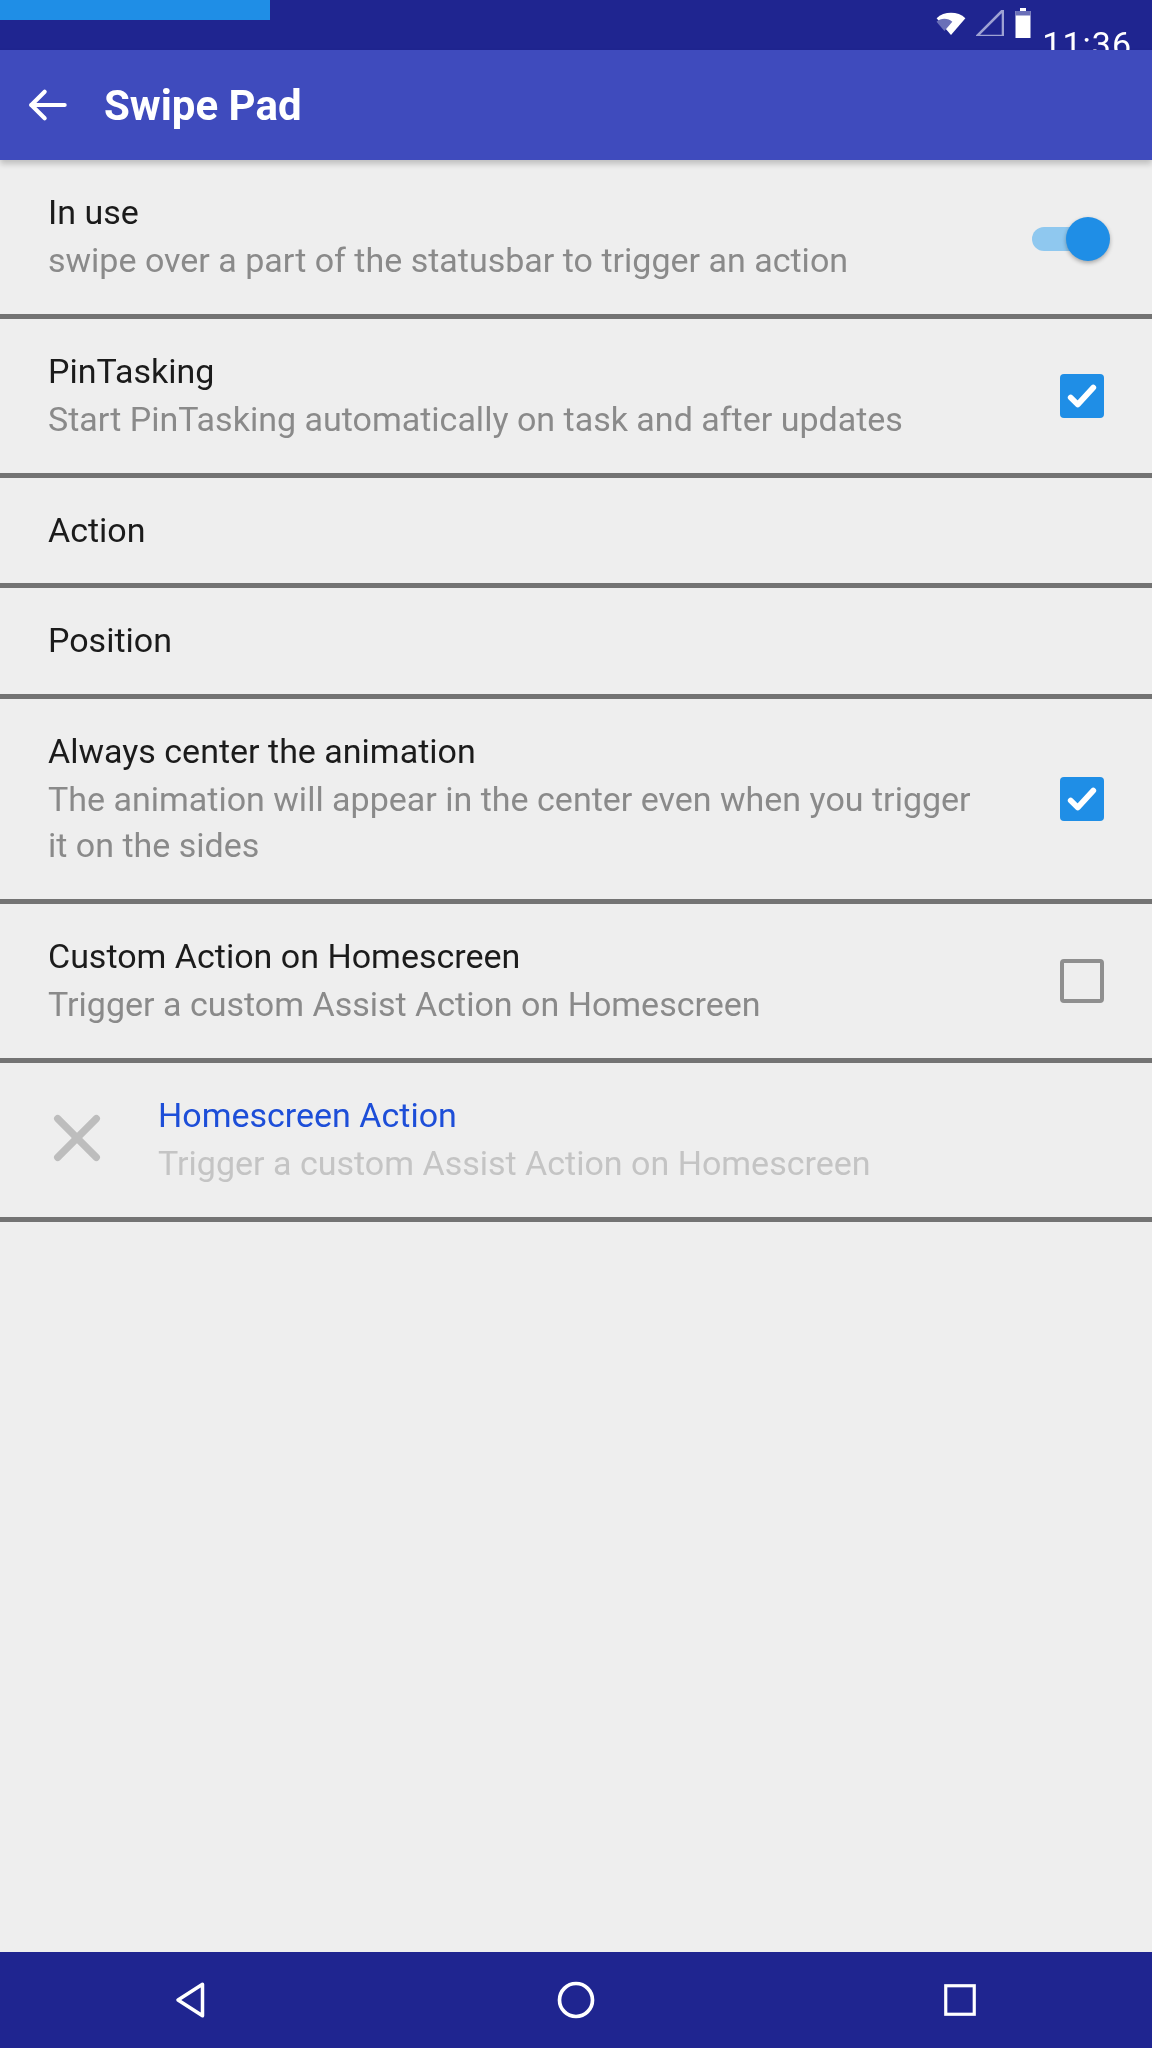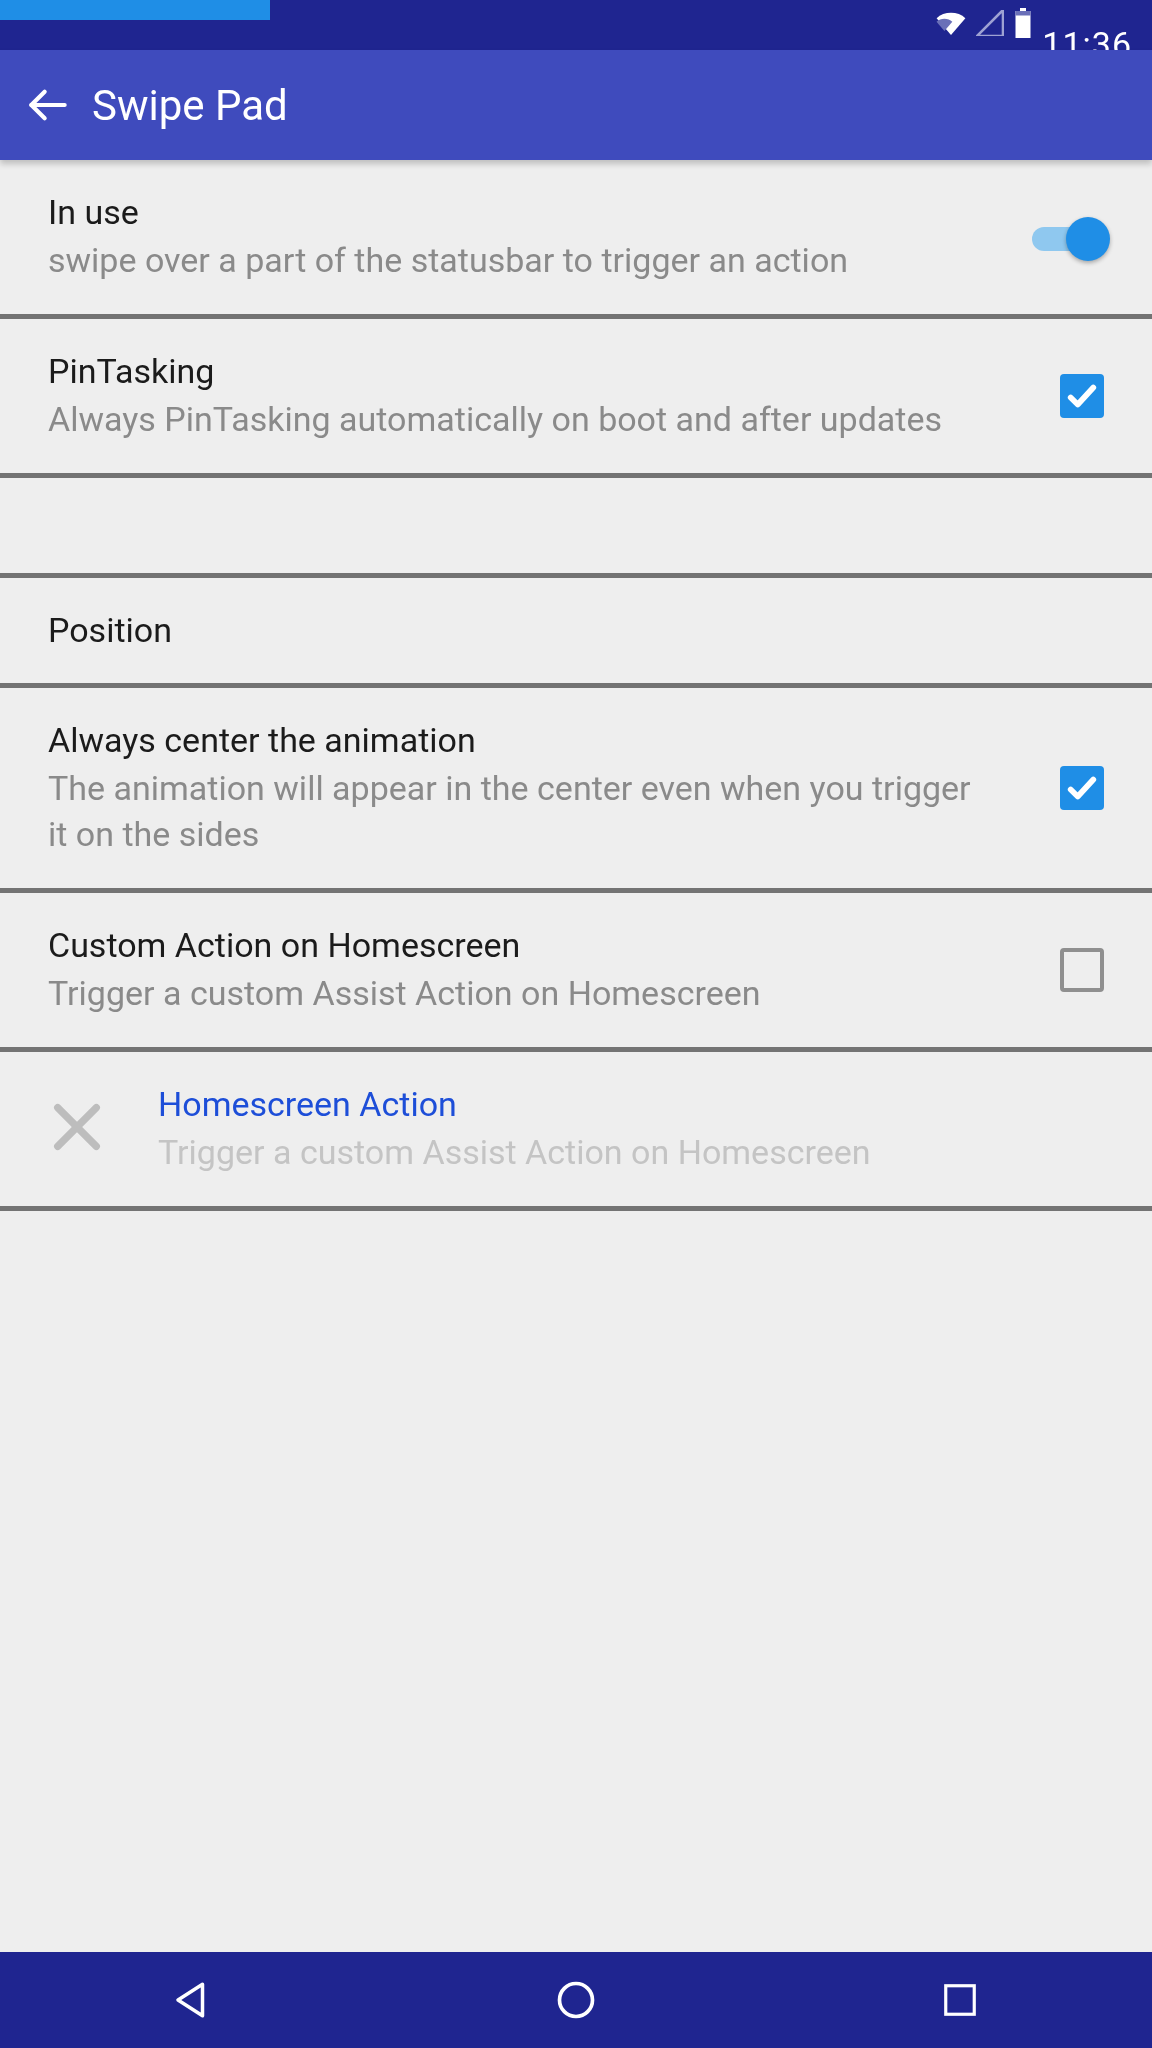--- a/index.html
+++ b/index.html
@@ -44,22 +44,22 @@
   }
   .appbar .back {
     width: 48px; height: 48px;
     display: flex;
     align-items: center;
     justify-content: center;
   }
   .appbar .title {
     color: #fff;
     font-size: 42px;
-    font-weight: 400;
-    margin-left: 20px;
+    font-weight: 700;
+    margin-left: 32px;
   }
   .content {
     background: #eeeeee;
     height: calc(2048px - 50px - 110px - 96px);
     overflow: hidden;
   }
   .row {
     display: flex;
     align-items: center;
     padding: 30px 48px;
@@ -195,33 +195,34 @@
       <div class="switch">
         <div class="track"></div>
         <div class="thumb"></div>
       </div>
     </div>
   </div>
 
   <div class="row">
     <div class="texts">
       <div class="title">PinTasking</div>
-      <div class="sub">Always PinTasking automatically on boot and after updates</div>
+      <div class="sub">Start PinTasking automatically on task and after updates</div>
     </div>
     <div class="control">
       <div class="checkbox checked">
         <svg width="34" height="34" viewBox="0 0 24 24" fill="none" stroke="#fff" stroke-width="4" stroke-linecap="round" stroke-linejoin="round">
             <polyline points="4 13 9 18 20 6"></polyline>
           </svg>
       </div>
     </div>
   </div>
 
   <div class="row">
     <div class="texts">
+      <div class="title">Action</div>
     </div>
   </div>
 
   <div class="row">
     <div class="texts">
       <div class="title">Position</div>
     </div>
   </div>
 
   <div class="row">

